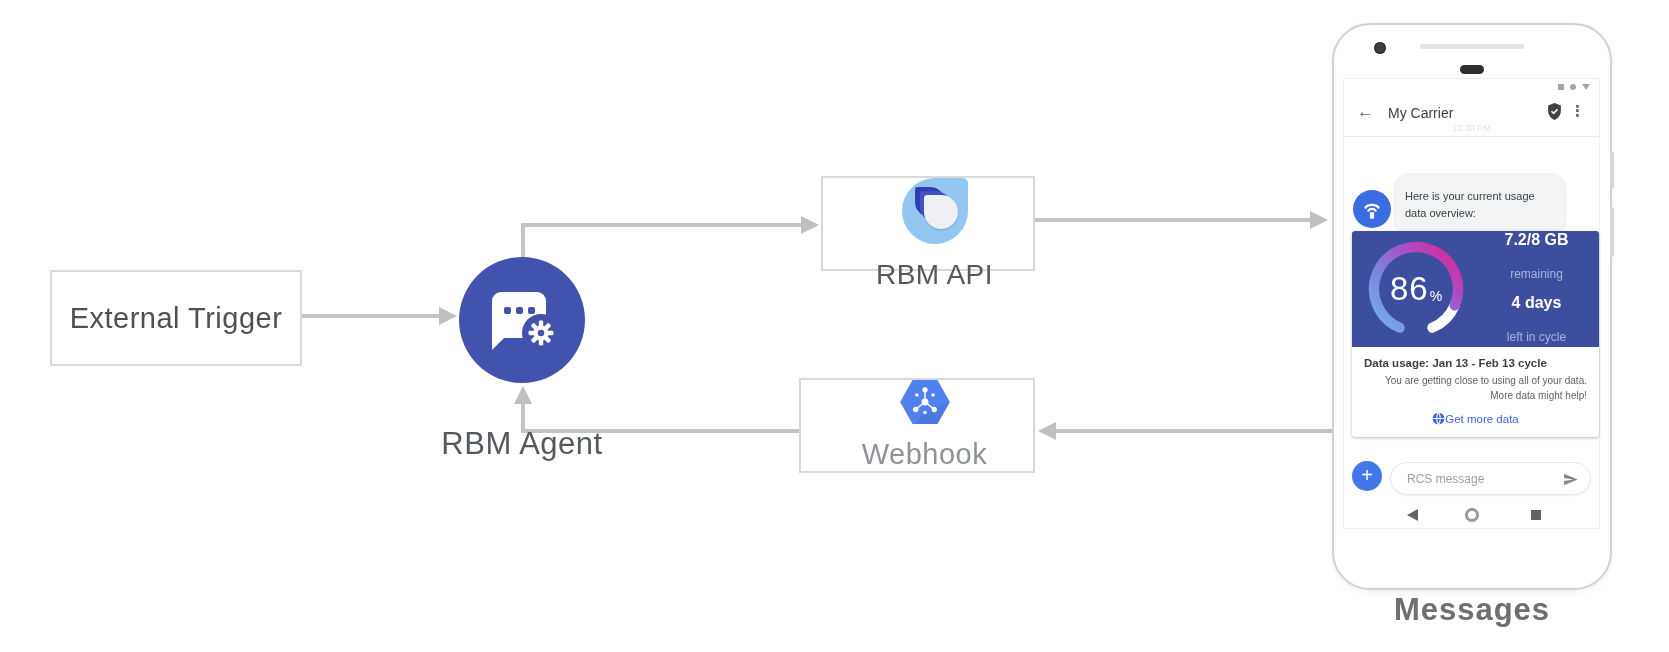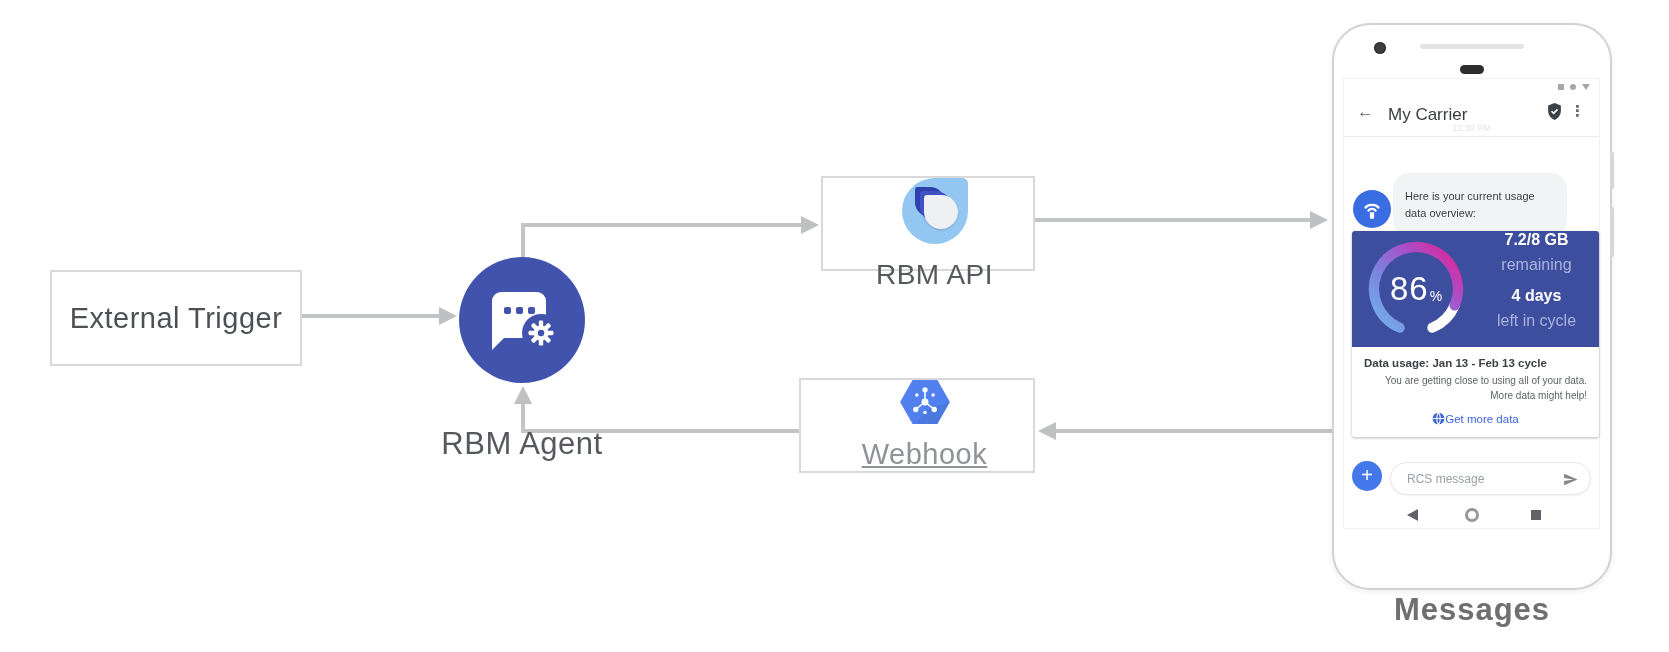--- a/index.html
+++ b/index.html
@@ -46,41 +46,41 @@
   .spk{position:absolute;left:86px;top:19px;width:104px;height:5px;border-radius:3px;background:#e3e3e3;}
   .ear{position:absolute;left:126px;top:40px;width:24px;height:9px;border-radius:5px;background:#2d2d30;}
   .screen{position:absolute;left:9px;top:53px;width:257px;height:451px;background:#fff;border:1px solid #f1f1f1;box-sizing:border-box;}
 
   .statusrow{position:absolute;right:9px;top:5px;display:flex;align-items:center;gap:6px;}
   .st-sq{width:6px;height:6px;background:#a6a6a6;}
   .st-dot{width:6px;height:6px;border-radius:50%;background:#a6a6a6;}
   .st-tri{width:0;height:0;border-left:4px solid transparent;border-right:4px solid transparent;border-top:6px solid #a6a6a6;}
 
   .hd-back{position:absolute;left:13px;top:23px;font-size:17px;color:#5f6368;}
-  .hd-title{position:absolute;left:44px;top:26px;font-size:17px;font-weight:500;color:#3a3d41;}
+  .hd-title{position:absolute;left:44px;top:26px;font-size:14px;font-weight:500;color:#3a3d41;}
   .hd-shield{position:absolute;right:36px;top:23px;}
   .hd-kebab{position:absolute;right:14px;top:23px;font-size:15px;font-weight:700;color:#5f6368;letter-spacing:0;}
   .hd-divider{position:absolute;left:0;right:0;top:57px;height:1px;background:#ebebeb;}
   .timestamp{position:absolute;left:0;right:0;top:44px;text-align:center;font-size:9px;color:#e4e4e7;}
 
   .avatar{position:absolute;left:9px;top:111px;width:38px;height:38px;border-radius:50%;background:#3a6ce2;
           display:flex;align-items:center;justify-content:center;}
   .bubble{position:absolute;left:49px;top:94px;width:174px;box-sizing:border-box;background:#f1f3f4;
           border-radius:16px;padding:15px 12px;font-size:11px;line-height:1.5;color:#3c4043;}
 
   .card{position:absolute;left:8px;top:152px;width:247px;background:#fff;border-radius:3px;
         box-shadow:0 1px 3px rgba(0,0,0,.28);overflow:hidden;}
   .card-indigo{position:relative;height:116px;background:#3e4e9e;}
   .gauge-wrap{position:absolute;left:8px;top:2px;width:112px;height:112px;}
   .gauge-num{position:absolute;inset:0;display:flex;align-items:center;justify-content:center;color:#fff;}
   .gauge-num .big{font-size:33px;font-weight:300;letter-spacing:1px;}
   .gauge-num .pct{font-size:14px;margin:14px 0 0 1px;}
   .card-stats{position:absolute;left:122px;right:0;top:0;bottom:0;text-align:center;color:#fff;}
   .stat-big{font-size:16px;font-weight:700;}
-  .stat-small{font-size:16px;color:#a9b2dc;margin-top:7px;}
+  .stat-small{font-size:12px;color:#a9b2dc;margin-top:18px;}
   .stat-gap{height:13px;}
   .card-white{padding:10px 12px 12px;}
   .cw-title{font-size:11.5px;font-weight:700;color:#3c4043;}
   .cw-body{font-size:10px;color:#5f6368;line-height:1.5;margin-top:4px;text-align:right;}
   .cw-action{margin-top:9px;display:flex;align-items:flex-end;justify-content:center;gap:0;
              color:#3e63d9;font-size:11.5px;font-weight:500;cursor:pointer;}
 
   .plus-btn{position:absolute;left:8px;top:382px;width:30px;height:30px;border-radius:50%;background:#4478ea;
             color:#fff;font-size:20px;line-height:29px;text-align:center;font-weight:400;}
   .pill{position:absolute;left:46px;top:383px;width:201px;height:33px;box-sizing:border-box;background:#fff;
@@ -174,21 +174,21 @@
         <line x1="43" y1="38" x2="58" y2="50"></line>
       </g>
       <circle cx="43" cy="38" r="6" fill="#fff"></circle>
       <circle cx="43" cy="17" r="4.6" fill="#fff"></circle>
       <circle cx="27" cy="51" r="4.6" fill="#fff"></circle>
       <circle cx="59" cy="51" r="4.6" fill="#fff"></circle>
       <circle cx="29" cy="26" r="3" fill="#fff"></circle>
       <circle cx="57" cy="26" r="3" fill="#fff"></circle>
       <circle cx="43" cy="56" r="3" fill="#fff"></circle>
     </svg>
-    <span class="node-label-lg" style="font-size:29px;color:#8f9397;text-decoration:underline;">Webhook</span>
+    <span class="node-label-lg" style="font-size:29px;color:#8f9397;">Webhook</span>
   </div>
 
   <div class="phone">
     <div class="side-btn" style="top:127px;height:37px;"></div>
     <div class="side-btn" style="top:182px;height:50px;"></div>
     <div class="cam"></div>
     <div class="spk"></div>
     <div class="ear"></div>
 
     <div class="screen">

